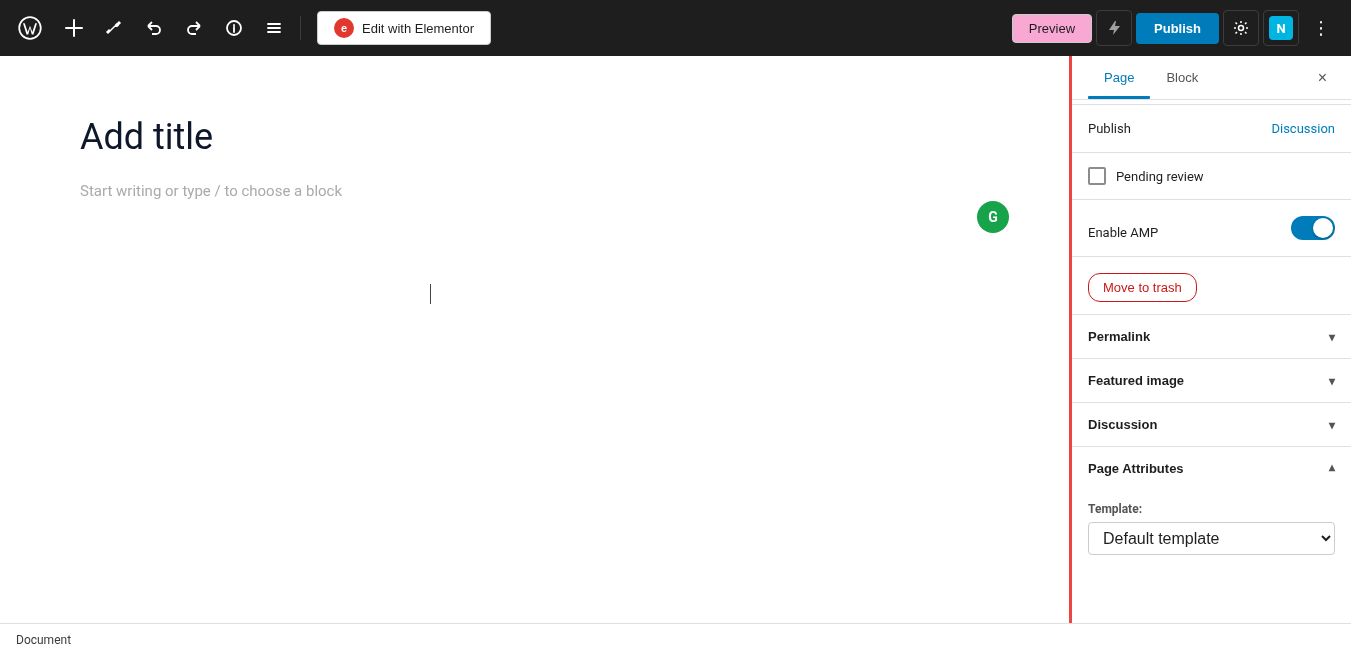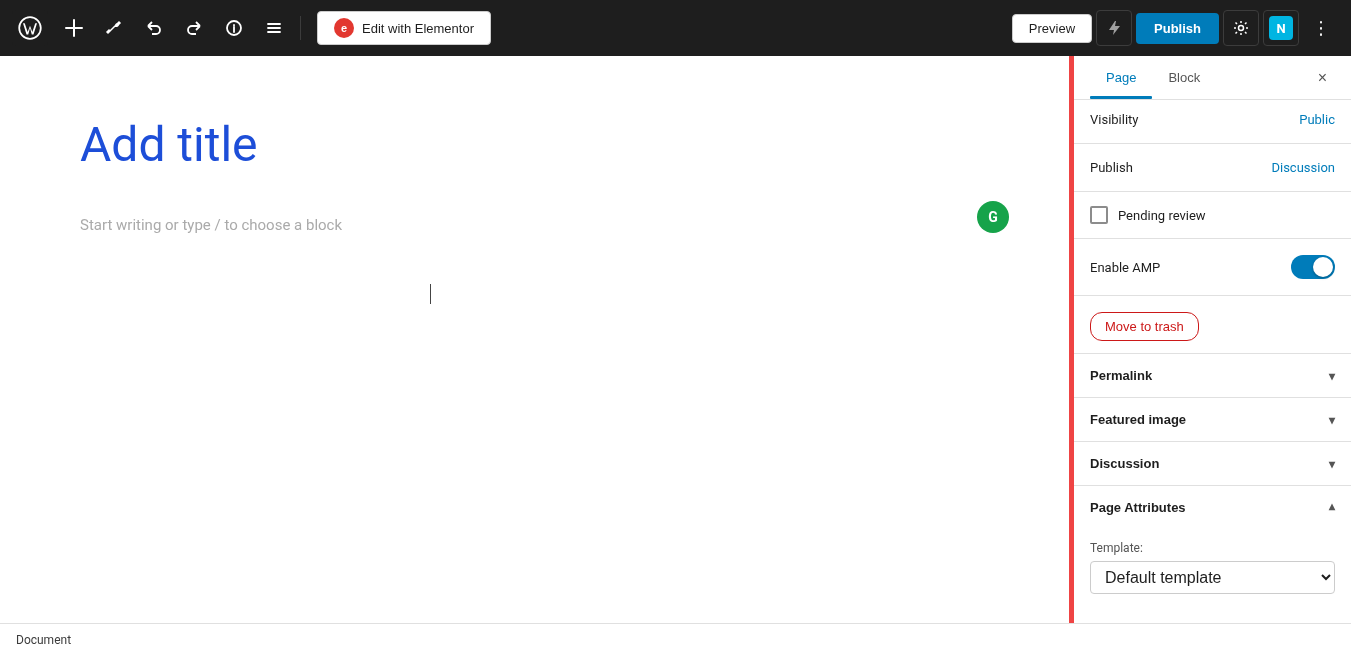--- a/index.html
+++ b/index.html
@@ -21,21 +21,21 @@
     }
     .toolbar-separator { width: 1px; height: 24px; background: #3c3c3c; margin: 0 4px; }
     .elementor-btn {
       display: flex; align-items: center; gap: 8px; background: #fff; border: 1px solid #ccc;
       border-radius: 4px; padding: 6px 16px; cursor: pointer; font-size: 13px; font-weight: 500;
       color: #1e1e1e; margin-left: 8px;
     }
     .elementor-btn .el-icon { width: 20px; height: 20px; background: #e2372f; border-radius: 50%; display: flex; align-items: center; justify-content: center; color: #fff; font-size: 11px; font-weight: bold; }
     .toolbar-spacer { flex: 1; }
     .preview-btn {
-      background: #ffffff; border: 1px solid #ccc; border-radius: 4px; padding: 6px 16px;
+      background: #f9a8d4; border: 1px solid #ccc; border-radius: 4px; padding: 6px 16px;
       font-size: 13px; cursor: pointer; color: #1e1e1e; font-weight: 500;
     }
     .lightning-btn {
       width: 36px; height: 36px; background: #1e1e1e; border: 1px solid #3c3c3c; border-radius: 4px;
       display: flex; align-items: center; justify-content: center; cursor: pointer; color: #a0a0a0;
     }
     .publish-btn {
       background: #007cba; border: none; border-radius: 4px; padding: 8px 18px;
       font-size: 13px; font-weight: 600; color: #fff; cursor: pointer;
     }
@@ -51,39 +51,39 @@
     .more-btn {
       width: 36px; height: 36px; background: transparent; border: none;
       display: flex; align-items: center; justify-content: center; cursor: pointer; color: #fff; font-size: 18px;
     }
 
     
     .main-area { display: flex; flex: 1; overflow: hidden; }
 
     
     .editor { flex: 1; background: #fff; overflow-y: auto; padding: 60px 80px 40px; position: relative; }
-    .editor-title { font-size: 48px; color: #1d4ed8; font-weight: 400; margin-bottom: 43px; outline: none; cursor: text; }
+    .editor-title { font-size: 36px; color: #0f172a; font-weight: 400; margin-bottom: 24px; outline: none; cursor: text; }
     .editor-placeholder { font-size: 15px; color: #aaa; margin-top: 0; cursor: text; }
     .cursor-indicator { position: absolute; left: 430px; top: 228px; width: 1px; height: 20px; background: #444; }
     .grammarly-icon {
       position: absolute; right: 60px; top: 145px;
       width: 32px; height: 32px; background: #16a34a; border-radius: 50%;
       display: flex; align-items: center; justify-content: center; color: #fff; font-size: 14px; font-weight: bold;
     }
 
     
     .bottom-bar {
       height: 32px; background: #fff; border-top: 1px solid #e0e0e0;
       display: flex; align-items: center; padding: 0 16px; font-size: 12px; color: #3c3c3c;
       flex-shrink: 0;
     }
 
     
     .sidebar {
-      width: 282px; background: #fff; border-left: 5px solid #ef4444;
+      width: 282px; background: #fff; border-left: 3px solid #ef4444;
       display: flex; flex-direction: column; overflow-y: auto; flex-shrink: 0;
     }
     .sidebar-tabs {
       display: flex; border-bottom: 1px solid #e0e0e0; padding: 0 16px; gap: 0; position: relative; flex-shrink: 0;
     }
     .sidebar-tab {
       padding: 14px 16px; font-size: 13px; font-weight: 500; cursor: pointer; color: #555;
       position: relative; border: none; background: none;
     }
     .sidebar-tab.active { color: #007cba; }
@@ -107,21 +107,21 @@
 
     
     .pending-row { display: flex; align-items: center; gap: 10px; padding: 10px 16px; }
     .pending-checkbox {
       width: 18px; height: 18px; border: 2px solid #8c8c8c; border-radius: 2px;
       background: #fff; cursor: pointer; flex-shrink: 0;
     }
     .pending-label { font-size: 13px; color: #1e1e1e; cursor: pointer; }
 
     
-    .amp-row { display: flex; align-items: center; justify-content: space-between; padding: 12px 16px; }
+    .amp-row { display: flex; align-items: flex-end; justify-content: space-between; padding: 12px 16px; }
     .amp-label { font-size: 13px; color: #1e1e1e; }
     .toggle {
       width: 44px; height: 24px; background: #007cba; border-radius: 12px;
       position: relative; cursor: pointer; flex-shrink: 0;
     }
     .toggle-knob {
       width: 20px; height: 20px; background: #fff; border-radius: 50%;
       position: absolute; top: 2px; right: 2px; box-shadow: 0 1px 3px rgba(0,0,0,0.3);
     }
 
@@ -137,21 +137,21 @@
     .accordion-header {
       display: flex; align-items: center; justify-content: space-between;
       padding: 14px 16px; cursor: pointer; font-size: 13px; font-weight: 600; color: #1e1e1e;
       background: none; border: none; width: 100%; text-align: left;
     }
     .accordion-chevron { font-size: 12px; color: #555; transition: transform 0.2s; }
     .accordion-chevron.up { transform: rotate(180deg); }
 
     
     .template-section { padding: 12px 16px 16px; }
-    .template-label { font-size: 12px; color: #555; margin-bottom: 6px; }
+    .template-label { font-size: 12px; color: #555; margin-bottom: 6px; font-weight: bold; }
     .template-select {
       width: 100%; border: 1px solid #ccc; border-radius: 4px;
       padding: 6px 10px; font-size: 16px; color: #1e1e1e; background: #fff;
       appearance: auto; cursor: pointer;
     }
   </style>
 </head>
 <body>
 
 <div class="toolbar">
@@ -251,24 +251,20 @@
       <button class="sidebar-tab">
         <span>Block</span>
       </button>
       <button class="sidebar-close">
         <span>×</span>
       </button>
     </div>
 
     <div class="sidebar-content">
 
-      <div class="sidebar-row">
-        <span class="sidebar-row-label">Visibility</span>
-        <a class="sidebar-row-value" href="#">Public</a>
-      </div>
 
       <div class="sidebar-divider"></div>
 
       <div class="sidebar-row">
         <span class="sidebar-row-label">Publish</span>
         <a class="sidebar-row-value" href="#">Discussion</a>
       </div>
 
       <div class="sidebar-divider"></div>
 

